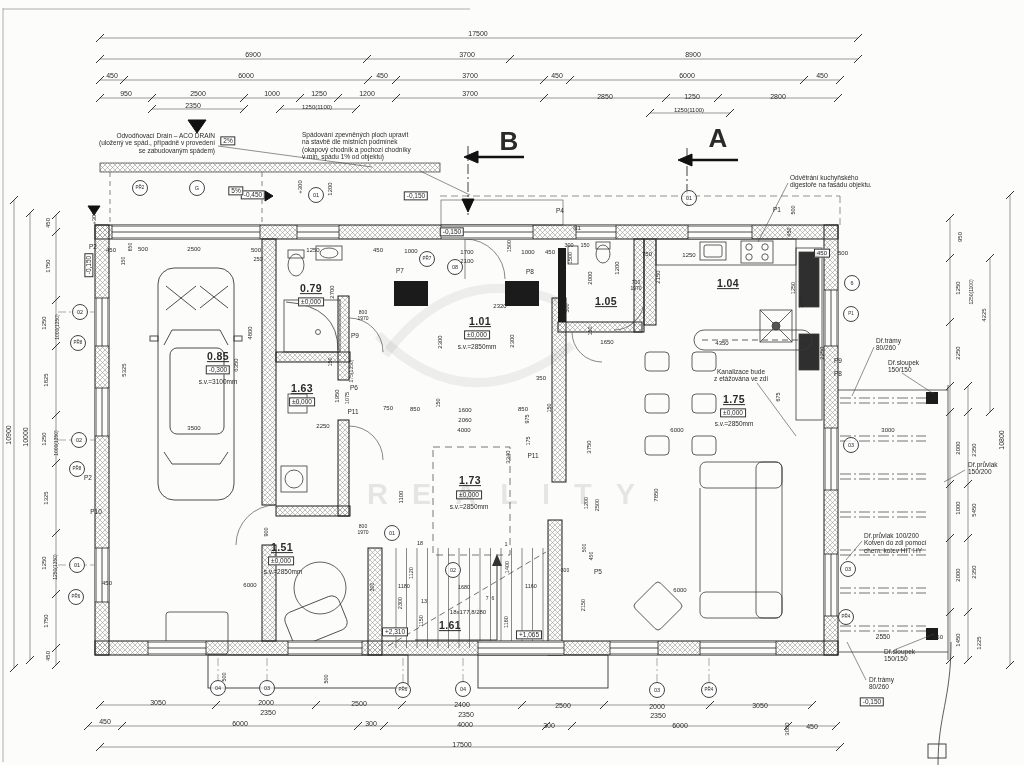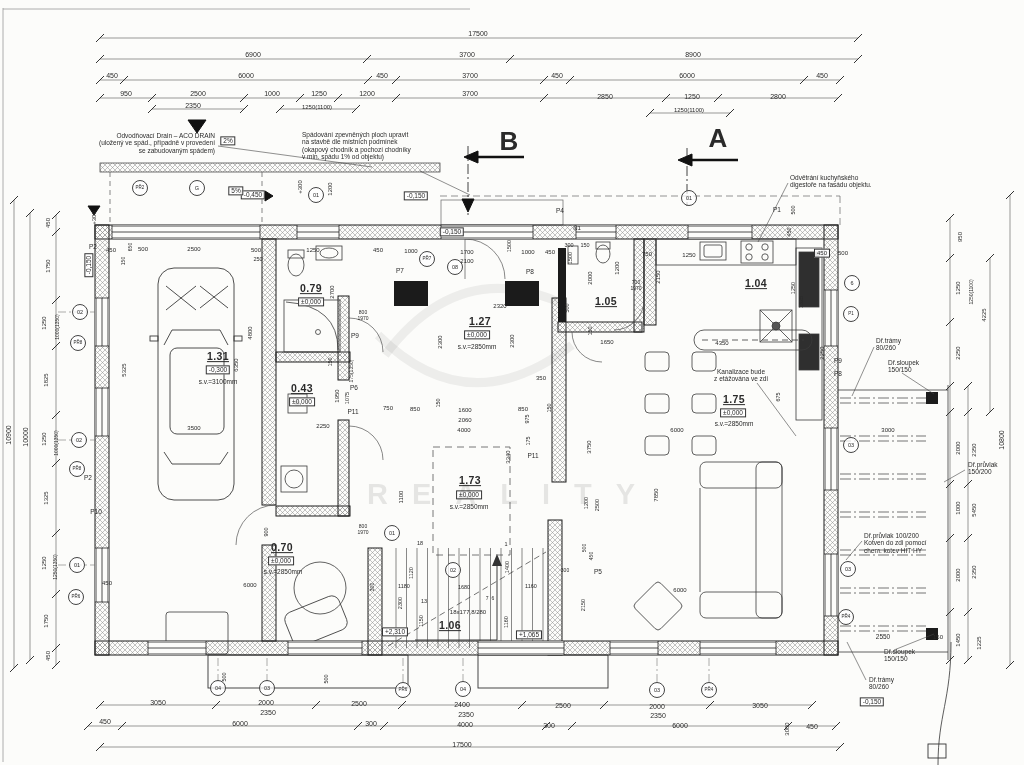--- a/index.html
+++ b/index.html
@@ -546,41 +546,41 @@
       <div class="lb" style="left: 400px; top: 271px; transform: translate(-50%, -50%); font-size: 6.5px;">P7</div>
       <div class="lb" style="left: 530px; top: 272px; transform: translate(-50%, -50%); font-size: 6.5px;">P8</div>
       <div class="lb" style="left: 355px; top: 336px; transform: translate(-50%, -50%); font-size: 6.5px;">P9</div>
       <div class="lb" style="left: 354px; top: 388px; transform: translate(-50%, -50%); font-size: 6.5px;">P6</div>
       <div class="lb" style="left: 353px; top: 412px; transform: translate(-50%, -50%); font-size: 6.5px;">P11</div>
       <div class="lb" style="left: 533px; top: 456px; transform: translate(-50%, -50%); font-size: 6.5px;">P11</div>
       <div class="lb" style="left: 598px; top: 572px; transform: translate(-50%, -50%); font-size: 6.5px;">P5</div>
       <div class="lb" style="left: 838px; top: 361px; transform: translate(-50%, -50%); font-size: 6.5px;">P9</div>
       <div class="lb" style="left: 838px; top: 374px; transform: translate(-50%, -50%); font-size: 6.5px;">P8</div>
       <div class="lb" style="left: 577px; top: 228px; transform: translate(-50%, -50%); font-size: 6px;">N1</div>
-      <div class="lb room" style="left: 218px; top: 357px; transform: translate(-50%, -50%);">1.31</div>
+      <div class="lb room" style="left: 218px; top: 357px; transform: translate(-50%, -50%);">0.85</div>
       <div class="lb" style="left: 218px; top: 382px; transform: translate(-50%, -50%); font-size: 6.5px;">s.v.=3100mm</div>
       <div class="lb room" style="left: 311px; top: 289px; transform: translate(-50%, -50%);">0.79</div>
       <div class="lb box" style="left: 311px; top: 302px; transform: translate(-50%, -50%);">±0,000</div>
-      <div class="lb room" style="left: 302px; top: 389px; transform: translate(-50%, -50%);">0.43</div>
+      <div class="lb room" style="left: 302px; top: 389px; transform: translate(-50%, -50%);">1.63</div>
       <div class="lb box" style="left: 302px; top: 402px; transform: translate(-50%, -50%);">±0,000</div>
-      <div class="lb room" style="left: 480px; top: 322px; transform: translate(-50%, -50%);">1.27</div>
+      <div class="lb room" style="left: 480px; top: 322px; transform: translate(-50%, -50%);">1.01</div>
       <div class="lb box" style="left: 477px; top: 335px; transform: translate(-50%, -50%);">±0,000</div>
       <div class="lb" style="left: 477px; top: 347px; transform: translate(-50%, -50%); font-size: 6.5px;">s.v.=2850mm</div>
       <div class="lb room" style="left: 606px; top: 302px; transform: translate(-50%, -50%); text-align: center;">1.05</div>
       <div class="lb room" style="left: 470px; top: 481px; transform: translate(-50%, -50%);">1.73</div>
       <div class="lb box" style="left: 469px; top: 495px; transform: translate(-50%, -50%);">±0,000</div>
       <div class="lb" style="left: 469px; top: 507px; transform: translate(-50%, -50%); font-size: 6.5px;">s.v.=2850mm</div>
-      <div class="lb room" style="left: 756px; top: 284px; transform: translate(-50%, -50%);">1.04</div>
+      <div class="lb room" style="left: 728px; top: 284px; transform: translate(-50%, -50%);">1.04</div>
       <div class="lb room" style="left: 734px; top: 400px; transform: translate(-50%, -50%);">1.75</div>
       <div class="lb box" style="left: 733px; top: 413px; transform: translate(-50%, -50%);">±0,000</div>
       <div class="lb" style="left: 734px; top: 424px; transform: translate(-50%, -50%); font-size: 6.5px;">s.v.=2850mm</div>
-      <div class="lb room" style="left: 282px; top: 548px; transform: translate(-50%, -50%);">0.70</div>
+      <div class="lb room" style="left: 282px; top: 548px; transform: translate(-50%, -50%);">1.51</div>
       <div class="lb box" style="left: 281px; top: 561px; transform: translate(-50%, -50%);">±0,000</div>
       <div class="lb" style="left: 283px; top: 572px; transform: translate(-50%, -50%); font-size: 6.5px;">s.v.=2850mm</div>
-      <div class="lb room" style="left: 450px; top: 626px; transform: translate(-50%, -50%);">1.06</div>
+      <div class="lb room" style="left: 450px; top: 626px; transform: translate(-50%, -50%);">1.61</div>
       <div class="lb" style="left: 468px; top: 612px; transform: translate(-50%, -50%); font-size: 6px;">18x177,8/280</div>
       <div class="lb" style="left: 143px; top: 249px; transform: translate(-50%, -50%); font-size: 6px;">500</div>
       <div class="lb" style="left: 194px; top: 249px; transform: translate(-50%, -50%); font-size: 6px;">2500</div>
       <div class="lb" style="left: 256px; top: 250px; transform: translate(-50%, -50%); font-size: 6px;">500</div>
       <div class="lb" style="left: 258px; top: 259px; transform: translate(-50%, -50%); font-size: 5.5px;">250</div>
       <div class="lb" style="left: 313px; top: 250px; transform: translate(-50%, -50%); font-size: 6px;">1250</div>
       <div class="lb" style="left: 378px; top: 250px; transform: translate(-50%, -50%); font-size: 6px;">450</div>
       <div class="lb" style="left: 411px; top: 251px; transform: translate(-50%, -50%); font-size: 6px;">1000</div>
       <div class="lb" style="left: 467px; top: 252px; transform: translate(-50%, -50%); font-size: 6px;">1700</div>
       <div class="lb" style="left: 467px; top: 261px; transform: translate(-50%, -50%); font-size: 6px;">2100</div>

